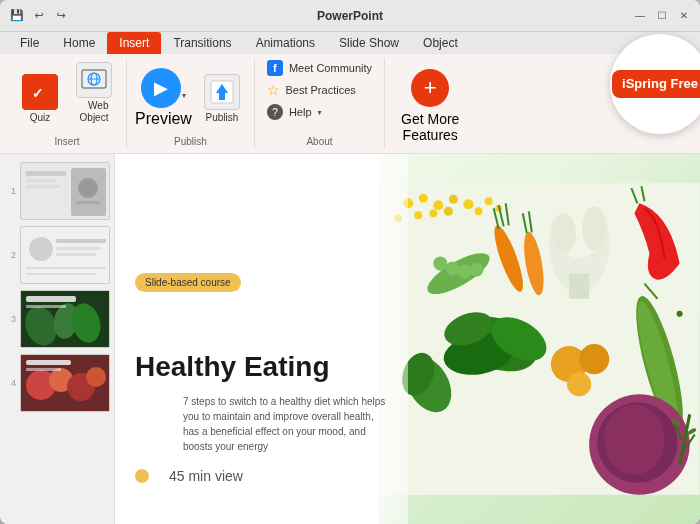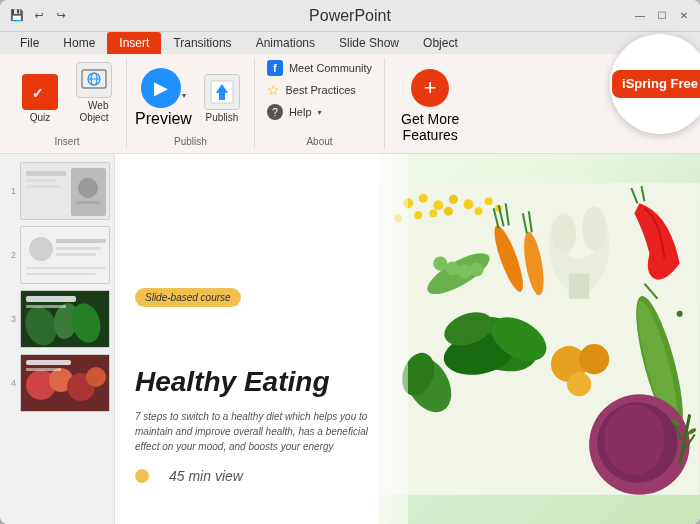--- a/index.html
+++ b/index.html
@@ -20,23 +20,23 @@
     .title-bar {
       background: #e8e8e8;
       height: 32px;
       display: flex;
       align-items: center;
       justify-content: center;
       position: relative;
       border-bottom: 1px solid #d0d0d0;
     }
     .title-bar-title {
-      font-size: 16px;
+      font-size: 12px;
       color: #333;
-      font-weight: 400;
+      font-weight: 700;
     }
     .window-controls {
       position: absolute;
       right: 8px;
       display: flex;
       gap: 6px;
       align-items: center;
     }
     .win-btn {
       width: 16px;
@@ -352,21 +352,20 @@
     .thumb-2 { background: linear-gradient(135deg, #f0f0f0 0%, #e8e8e8 100%); }
 
     
     .canvas-area {
       flex: 1;
       background: #14b8a6;
       display: flex;
       align-items: flex-end;
       justify-content: center;
       overflow: hidden;
-      font-style: italic;
     }
 
     .slide-canvas {
       width: 100%;
       height: 100%;
       background: white;
       position: relative;
       overflow: hidden;
     }
 
@@ -413,20 +412,21 @@
       margin-bottom: 10px;
       line-height: 1.2;
       margin-top: 48px;
     }
 
     .slide-desc {
       font-size: 10px;
       color: #555;
       line-height: 1.5;
       margin-bottom: 14px;
+      margin-left: 48px;
     }
 
     .slide-time {
       display: flex;
       align-items: center;
       gap: 20px;
       font-size: 14px;
       color: #555;
     }
     .time-dot {

